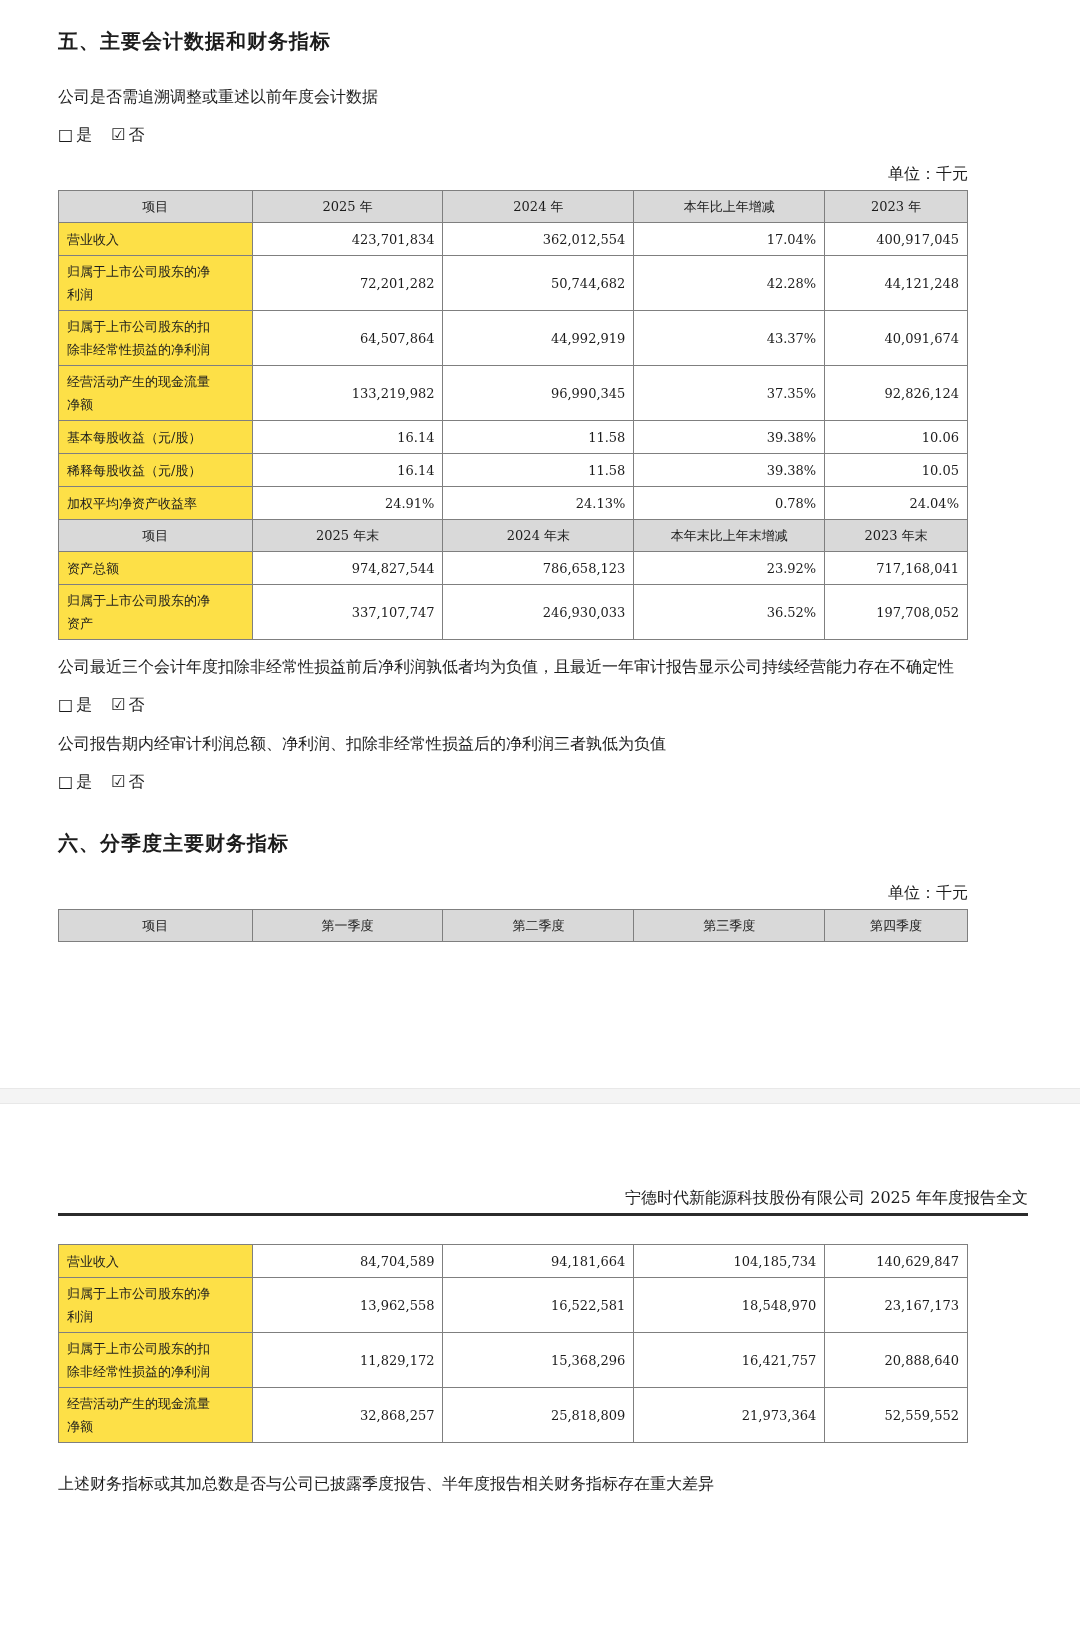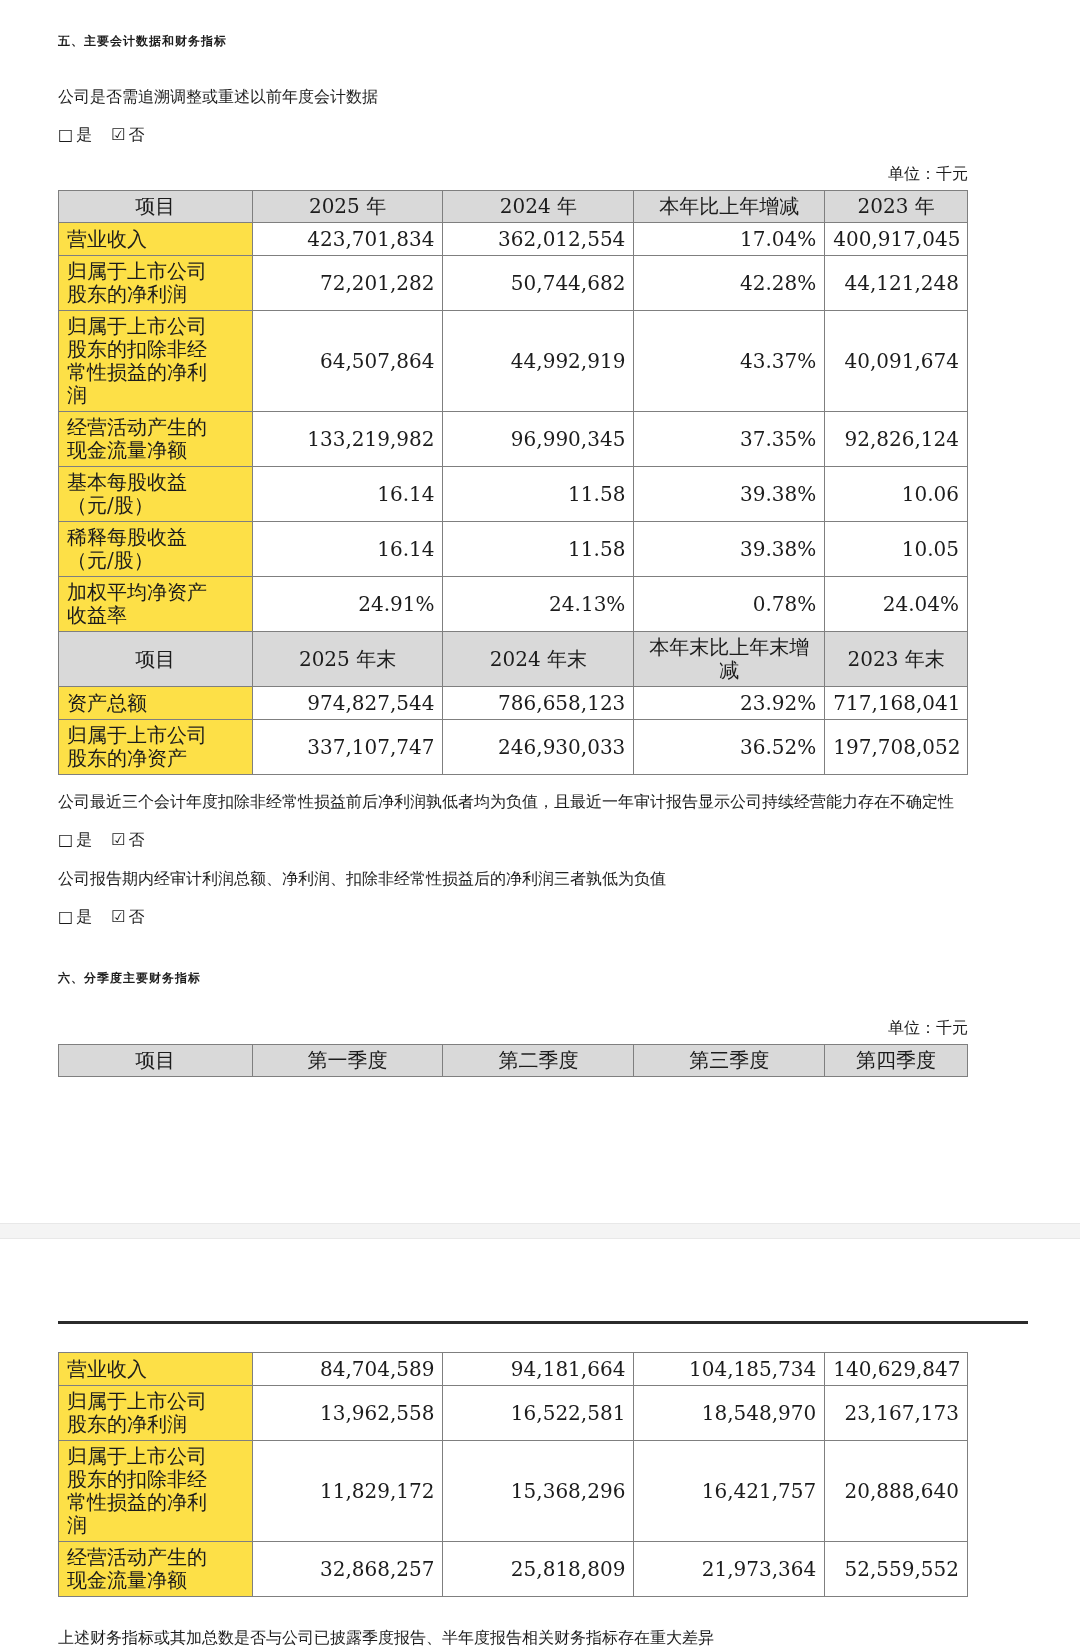--- a/index.html
+++ b/index.html
@@ -8,21 +8,21 @@
     min-height: 1650px;
     background: #ffffff;
     color: #1c1c1c;
     font-family: "DejaVu Serif", "Liberation Serif", serif;
   }
   .content { margin: 0 58px; width: 910px; }
 
   h1.sec-title {
     margin: 0;
     padding-top: 28px;
-    font-size: 12px;
+    font-size: 20px;
     line-height: 26px;
     font-weight: bold;
     letter-spacing: 1px;
   }
   p.body-text {
     margin: 0;
     margin-top: 30px;
     font-size: 16px;
     line-height: 26px;
   }
@@ -51,21 +51,21 @@
     margin-bottom: 5px;
     font-size: 16px;
     line-height: 22px;
     text-align: right;
   }
 
   table.fin-table {
     width: 100%;
     border-collapse: collapse;
     table-layout: fixed;
-    font-size: 20px;
+    font-size: 13px;
   }
   table.fin-table td {
     border: 1px solid #7f7f7f;
     padding: 4px 8px;
     line-height: 23px;
     vertical-align: middle;
     overflow: hidden;
   }
   tr.head-row td {
     background: #d9d9d9;
@@ -272,20 +272,21 @@
       </tbody>
     </table>
 
   </div>
 </div>
 
 <div class="page-gap"></div>
 
 <div class="page page2">
   <div class="page2-header">
+    <p class="hdr-text">宁德时代新能源科技股份有限公司 2025 年年度报告全文</p>
     <hr class="hdr-rule">
   </div>
 
   <div class="content page2-table-wrap">
     <table class="fin-table">
       <colgroup>
         <col style="width:21.3%">
           <col style="width:21%">
           <col style="width:21%">
           <col style="width:21%">

